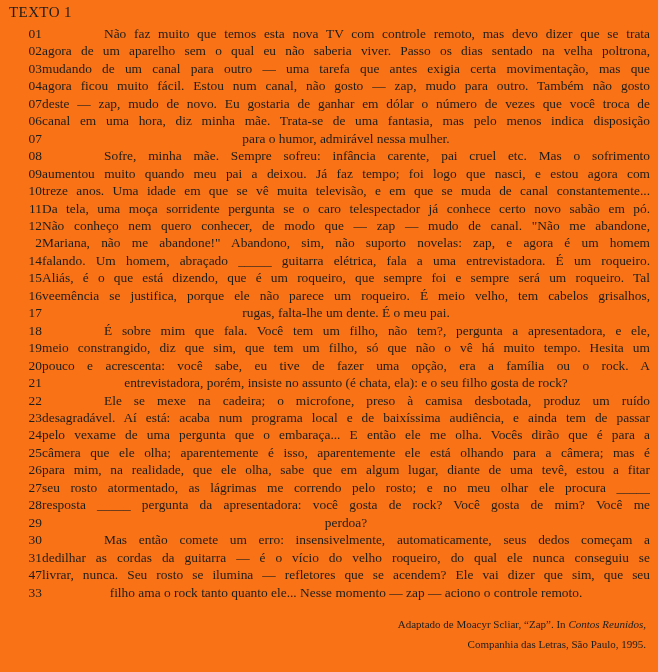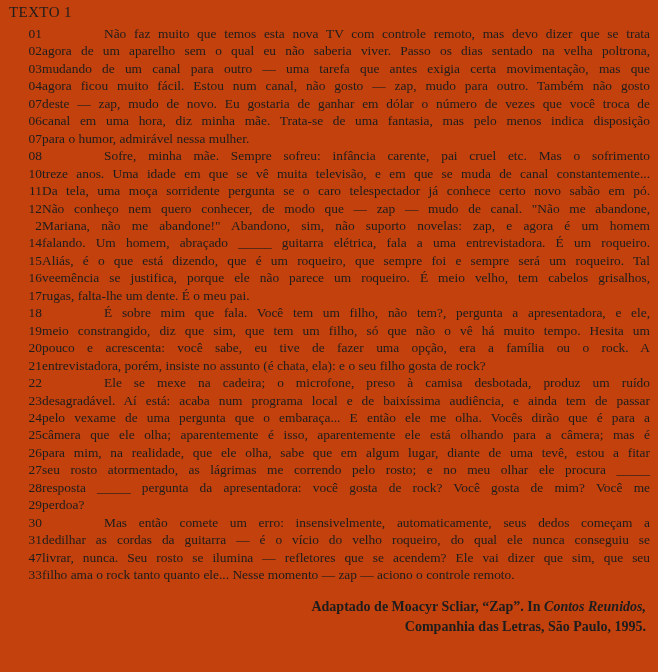--- a/index.html
+++ b/index.html
@@ -12,21 +12,21 @@
     height: 672px;
     overflow: hidden;
     font-family: "Liberation Serif", serif;
     color: #1d1d1d;
   }
   .page {
     box-sizing: border-box;
     width: 658px;
     height: 672px;
     padding: 3px 8px 0 8px;
-    background: #c2410c;
+    background: #f97316;
   }
   .title {
     font-size: 15px;
     font-weight: normal;
     letter-spacing: 0.4px;
     margin: 0 0 4px 1px;
     line-height: 18px;
   }
   .lines {
     width: 100%;
@@ -40,36 +40,35 @@
   }
   .line-num {
     width: 34px;
     flex: 0 0 34px;
     text-align: right;
   }
   .line-text {
     flex: 1 1 auto;
     min-width: 0;
     white-space: normal;
-    text-align: left;
+    text-align: center;
   }
   .line-text.justify {
     text-align: justify;
     text-align-last: justify;
   }
   .line-text.indent {
     text-indent: 62px;
   }
   .attribution {
     margin-top: 13px;
     padding-right: 4px;
     text-align: right;
-    font-size: 14px;
+    font-size: 11px;
     line-height: 20px;
-    font-weight: bold;
   }
   .attribution i {
     font-style: italic;
   }
 </style>
 </head>
 <body>
 
 <div class="page">
   <h1 class="title">TEXTO 1</h1>
@@ -100,20 +99,24 @@
   </div>
       <div class="line-row">
     <span class="line-num">07</span>
     <span class="line-text">para o humor, admirável nessa mulher.</span>
   </div>
       <div class="line-row">
     <span class="line-num">08</span>
     <span class="line-text indent justify">Sofre, minha mãe. Sempre sofreu: infância carente, pai cruel etc. Mas o sofrimento</span>
   </div>
       <div class="line-row">
+    <span class="line-num">09</span>
+    <span class="line-text justify">aumentou muito quando meu pai a deixou. Já faz tempo; foi logo que nasci, e estou agora com</span>
+  </div>
+      <div class="line-row">
     <span class="line-num">10</span>
     <span class="line-text justify">treze anos. Uma idade em que se vê muita televisão, e em que se muda de canal constantemente...</span>
   </div>
       <div class="line-row">
     <span class="line-num">11</span>
     <span class="line-text justify">Da tela, uma moça sorridente pergunta se o caro telespectador já conhece certo novo sabão em pó.</span>
   </div>
       <div class="line-row">
     <span class="line-num">12</span>
     <span class="line-text justify">Não conheço nem quero conhecer, de modo que — zap — mudo de canal. "Não me abandone,</span>

